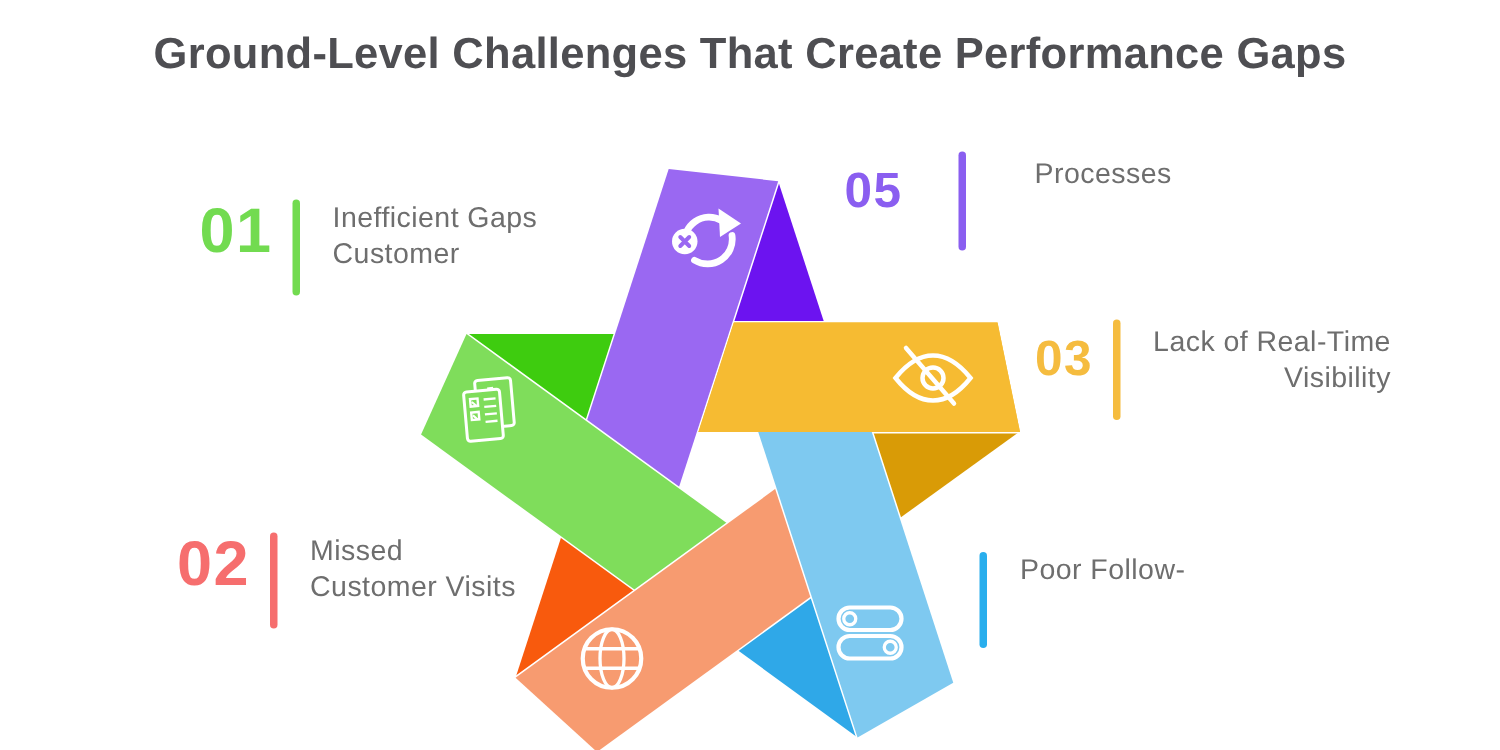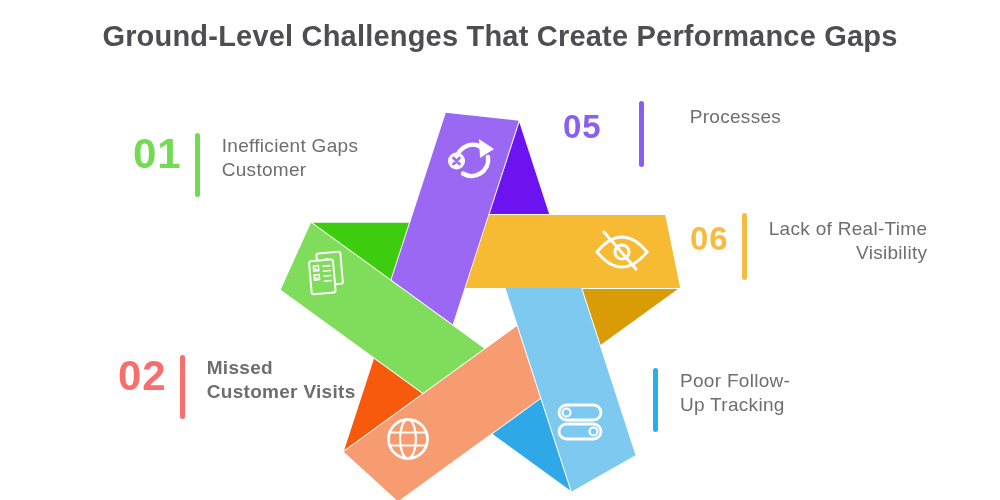--- a/index.html
+++ b/index.html
@@ -84,36 +84,35 @@
     <div class="vbar" style="height:64px;margin-top:0px;"></div>
     <div class="lbl" style="margin-top:1px;">
       <div>Inefficient Gaps</div>
       <div>Customer</div>
     </div>
   </div>
 
   <div class="item" style="left: 118px; top: 355px; color: rgb(246, 110, 110);">
     <span class="num big">02</span>
     <div class="vbar" style="height:64px;margin-top:0px;"></div>
-    <div class="lbl" style="margin-top:1px;font-weight:bold;">
+    <div class="lbl" style="margin-top:1px;">
       <div>Missed</div>
       <div>Customer Visits</div>
     </div>
   </div>
 
   <div class="item" style="left: 640px; top: 368px; color: rgb(41, 174, 237);">
     <div class="vbar" style="height:64px;margin-top:0px;"></div>
     <div class="lbl" style="margin-top:1px;">
       <div>Poor Follow-</div>
-      <div>Up Tracking</div>
     </div>
   </div>
 
   <div class="item" style="left: 690px; top: 213px; color: rgb(245, 188, 63);">
-    <span class="num small" style="margin-top:9px;">06</span>
+    <span class="num small" style="margin-top:9px;">03</span>
     <div class="vbar" style="height:67px;margin-top:0px;"></div>
     <div class="lbl" style="margin-top:4px;text-align:right;">
       <div>Lack of Real-Time</div>
       <div>Visibility</div>
     </div>
   </div>
 
   <div class="item" style="left: 563px; top: 101px; color: rgb(138, 94, 240); gap: 24px;">
     <span class="num small" style="margin-top:9px;">05</span>
     <div class="vbar" style="height:66px;margin-top:0px;"></div>

